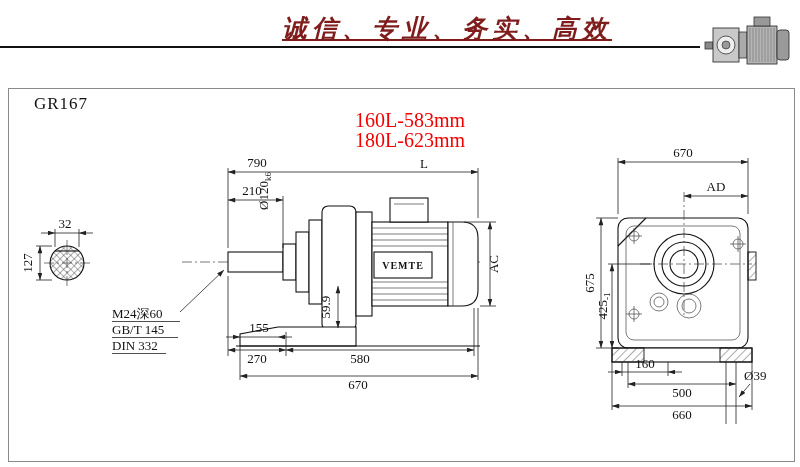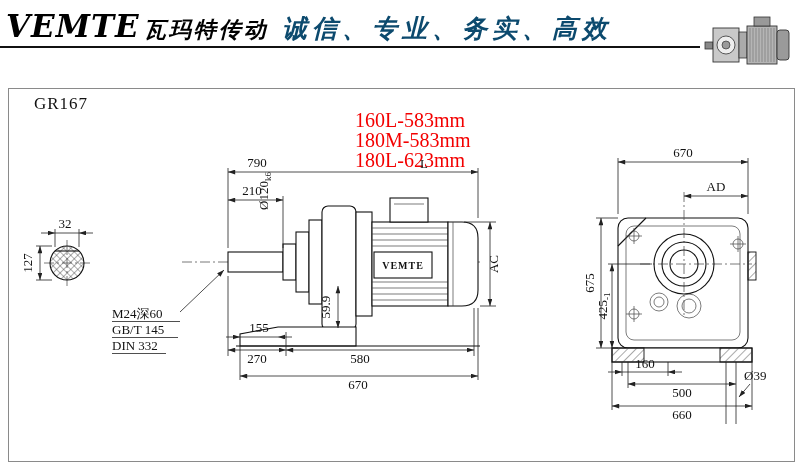--- a/index.html
+++ b/index.html
@@ -5,21 +5,21 @@
   html,body{margin:0;padding:0;background:#fff;}
   #page{position:relative;width:800px;height:467px;background:#fff;overflow:hidden;
         font-family:"Liberation Serif", serif;}
   
   #brand{position:absolute;left:6px;top:8px;white-space:nowrap;}
   .brand-en{font-family:"DejaVu Serif", serif;font-style:italic;font-weight:bold;
             font-size:31px;letter-spacing:1px;color:#000;}
   .brand-cn{font-family:"DejaVu Serif", serif;font-style:italic;font-weight:bold;
             font-size:22px;letter-spacing:3px;color:#000;}
   #slogan{position:absolute;left:282px;top:12px;font-family:"DejaVu Serif", serif;
-          font-weight:bold;font-style:italic;font-size:25px;letter-spacing:5px;color:#0c4a6e;white-space:nowrap;}
+          font-weight:bold;font-style:italic;font-size:25px;letter-spacing:5px;color:#7f1d1d;white-space:nowrap;text-decoration:underline;}
   #rule{position:absolute;left:0;top:46px;width:700px;height:2px;background:#111;}
   #thumb{position:absolute;right:4px;top:2px;}
   
   #box{position:absolute;left:8px;top:88px;width:785px;height:372px;border:1px solid #8a8a8a;background:#fff;}
   #model{position:absolute;left:34px;top:94px;font-size:17px;letter-spacing:1px;color:#111;font-family:Liberation Serif, serif;}
   #rednotes{position:absolute;left:355px;top:110px;color:#f30000;font-size:20px;line-height:20px;white-space:nowrap;}
   
   svg text{font-family:"Liberation Serif", serif;}
   .o{stroke:#111;stroke-width:1.1;fill:none;}
   .of{stroke:#111;stroke-width:1.1;fill:#fff;}
@@ -28,45 +28,40 @@
   .cl{stroke:#555;stroke-width:0.8;fill:none;stroke-dasharray:10 3 2 3;}
   .dm{font-size:13px;fill:#111;}
   .sub{font-size:9px;}
   .mot{font-size:10px;font-weight:bold;letter-spacing:1px;fill:#111;}
 </style>
 </head>
 <body>
 
 <div id="page">
 
-  <div id="brand">
-    <span class="brand-en">VEMTE</span>
-    <span class="brand-cn">瓦玛特传动</span>
-  </div>
   <div id="slogan">诚信、专业、务实、高效</div>
   <div id="rule"></div>
 
   <svg id="thumb" width="92" height="74" viewBox="0 0 92 74">
     <rect x="1" y="40" width="8" height="7" fill="#888" stroke="#333" stroke-width="0.8"></rect>
     <rect x="9" y="26" width="26" height="34" fill="#c9c9c9" stroke="#333" stroke-width="0.9"></rect>
     <circle cx="22" cy="43" r="9" fill="#eee" stroke="#333" stroke-width="0.8"></circle>
     <circle cx="22" cy="43" r="4" fill="#999" stroke="#333" stroke-width="0.7"></circle>
     <rect x="35" y="30" width="8" height="26" fill="#aaa" stroke="#333" stroke-width="0.8"></rect>
     <rect x="43" y="24" width="30" height="38" fill="#b5b5b5" stroke="#333" stroke-width="0.9"></rect>
     <path d="M46,26V60 M49,26V60 M52,26V60 M55,26V60 M58,26V60 M61,26V60 M64,26V60 M67,26V60 M70,26V60" stroke="#777" stroke-width="0.7"></path>
     <rect x="50" y="15" width="16" height="9" fill="#999" stroke="#333" stroke-width="0.8"></rect>
     <rect x="73" y="28" width="12" height="30" rx="3" fill="#9a9a9a" stroke="#333" stroke-width="0.9"></rect>
   </svg>
 
   <div id="box"></div>
   <div id="model">GR167</div>
 
   <div id="rednotes">
     <div>160L-583mm</div>
-    <div>180M-583mm</div>
     <div>180L-623mm</div>
   </div>
 
   <svg style="position:absolute;left:8px;top:88px;" width="786" height="373" viewBox="8 88 786 373">
     <defs>
       <marker id="ae" orient="auto" markerWidth="11" markerHeight="8" refX="9" refY="3">
         <path d="M0,0 L9,3 L0,6 Z" fill="#222"></path>
       </marker>
       <marker id="as" orient="auto" markerWidth="11" markerHeight="8" refX="0" refY="3">
         <path d="M9,0 L0,3 L9,6 Z" fill="#222"></path>

